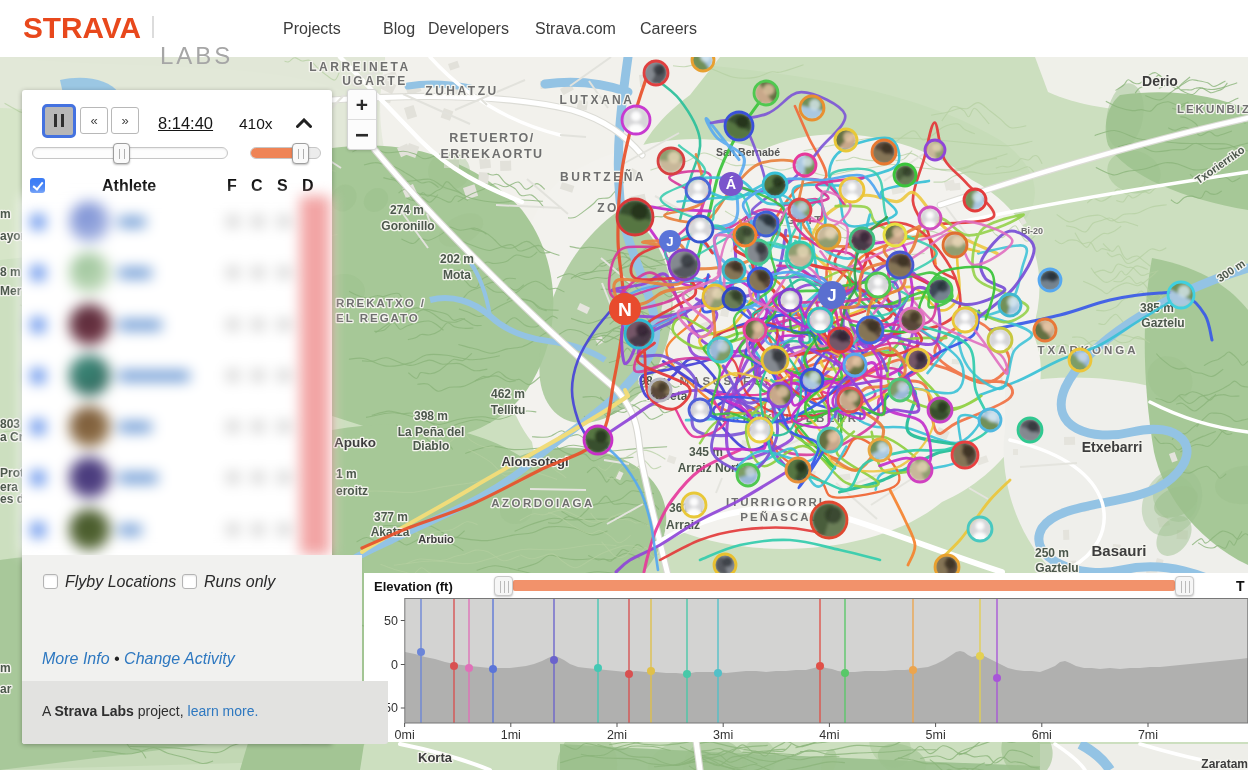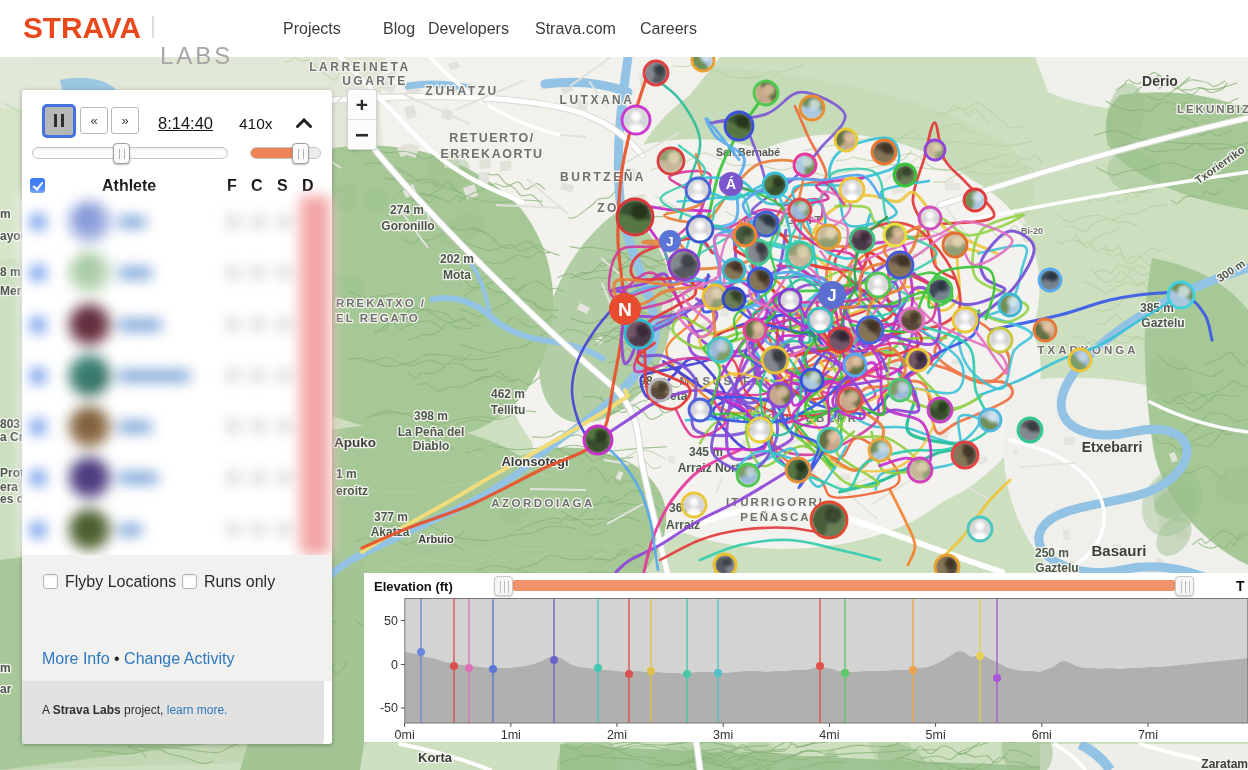--- a/index.html
+++ b/index.html
@@ -35,26 +35,26 @@
 .hx { position:absolute; top:2px; font-size:16px; }
 
 #rows { position:absolute; left:0; top:106px; width:310px; height:359px; overflow:hidden; filter:blur(7px); }
 .row { position:relative; width:310px; height:51.3px; background:#fff; }
 .row .rcb { position:absolute; left:9px; top:19px; width:14px; height:14px; background:#4d82e8; border-radius:3px; }
 .row .av { position:absolute; left:47px; top:5px; width:41px; height:41px; border-radius:50%; }
 .row .nm { position:absolute; left:96px; top:21px; height:10px; background:#5e8fd0; border-radius:4px; }
 .row .val { position:absolute; top:20px; width:12px; height:11px; background:#c9c9c9; border-radius:2px; }
 .row .dcell { position:absolute; left:278px; top:0; width:30px; height:52px; background:#f2a4a4; }
 
-#opts { position:absolute; left:0; top:465px; width:310px; height:126px; background:#f1f1ef; }
+#opts { position:absolute; left:0; top:465px; width:340px; height:126px; background:#f1f1ef;font-style:italic; }
 .ocb { position:absolute; width:15px; height:15px; background:#fff; border:1px solid #b4b4b4; border-radius:3px; box-shadow:inset 0 1px 2px rgba(0,0,0,0.1); }
 .olabel { position:absolute; font-size:16px; color:#2a2a2a; }
 .ptext { position:absolute; left:20px; font-size:16px; color:#2f2f2f; }
 .plink { color:#2e78c0; }
-#footer { position:absolute; left:0; top:591px; width:302px; height:63px; background:#e2e2e0; border-radius:0 0 3px 3px; font-size:12px; color:#2f2f2f; }
+#footer { position:absolute; left:0; top:591px; width:366px; height:63px; background:#e2e2e0; border-radius:0 0 3px 3px; font-size:14px; color:#2f2f2f; }
 #footer .in { position:absolute; left:20px; top:22px; }
 
 #banner { position:absolute; left:364px; top:548px; width:239px; height:26px; background:#fff; z-index:15; font-size:14.5px; }
 #banner .in { position:absolute; left:8px; top:5px; white-space:nowrap; }
 #chart { position:absolute; left:364px; top:573px; width:884px; height:169px; background:#fff; z-index:14; }
 #elevlab { position:absolute; left:10px; top:6px; font-size:13px; font-weight:bold; color:#111; }
 #obar { position:absolute; left:149px; top:7px; width:662px; height:11px; background:#f2926b; border-radius:2px; }
 #tlab { position:absolute; left:872px; top:5px; font-size:14px; font-weight:bold; color:#111; }
 .chandle { position:absolute; top:3px; width:19px; height:20px; background:#f6f6f6; border:1px solid #c8c8c8; border-radius:4px; box-shadow:0 1px 2px rgba(0,0,0,0.2); z-index:3; }
 .chandle i { position:absolute; top:4px; width:1px; height:12px; background:#bbb; }

